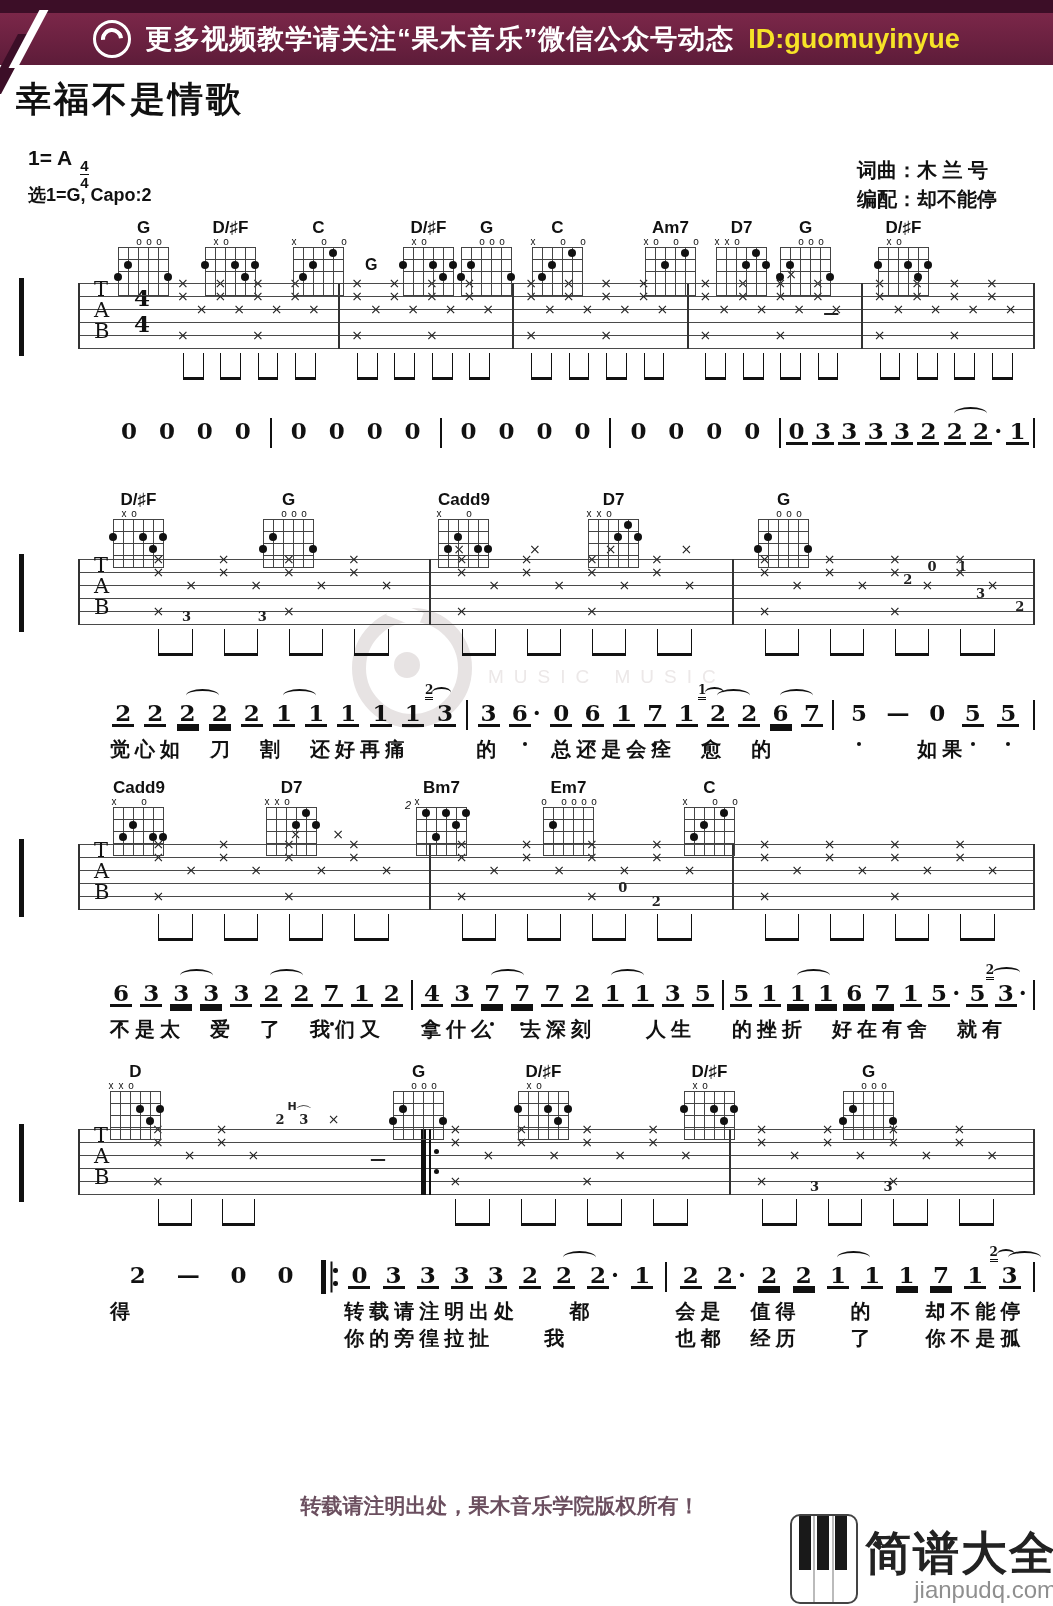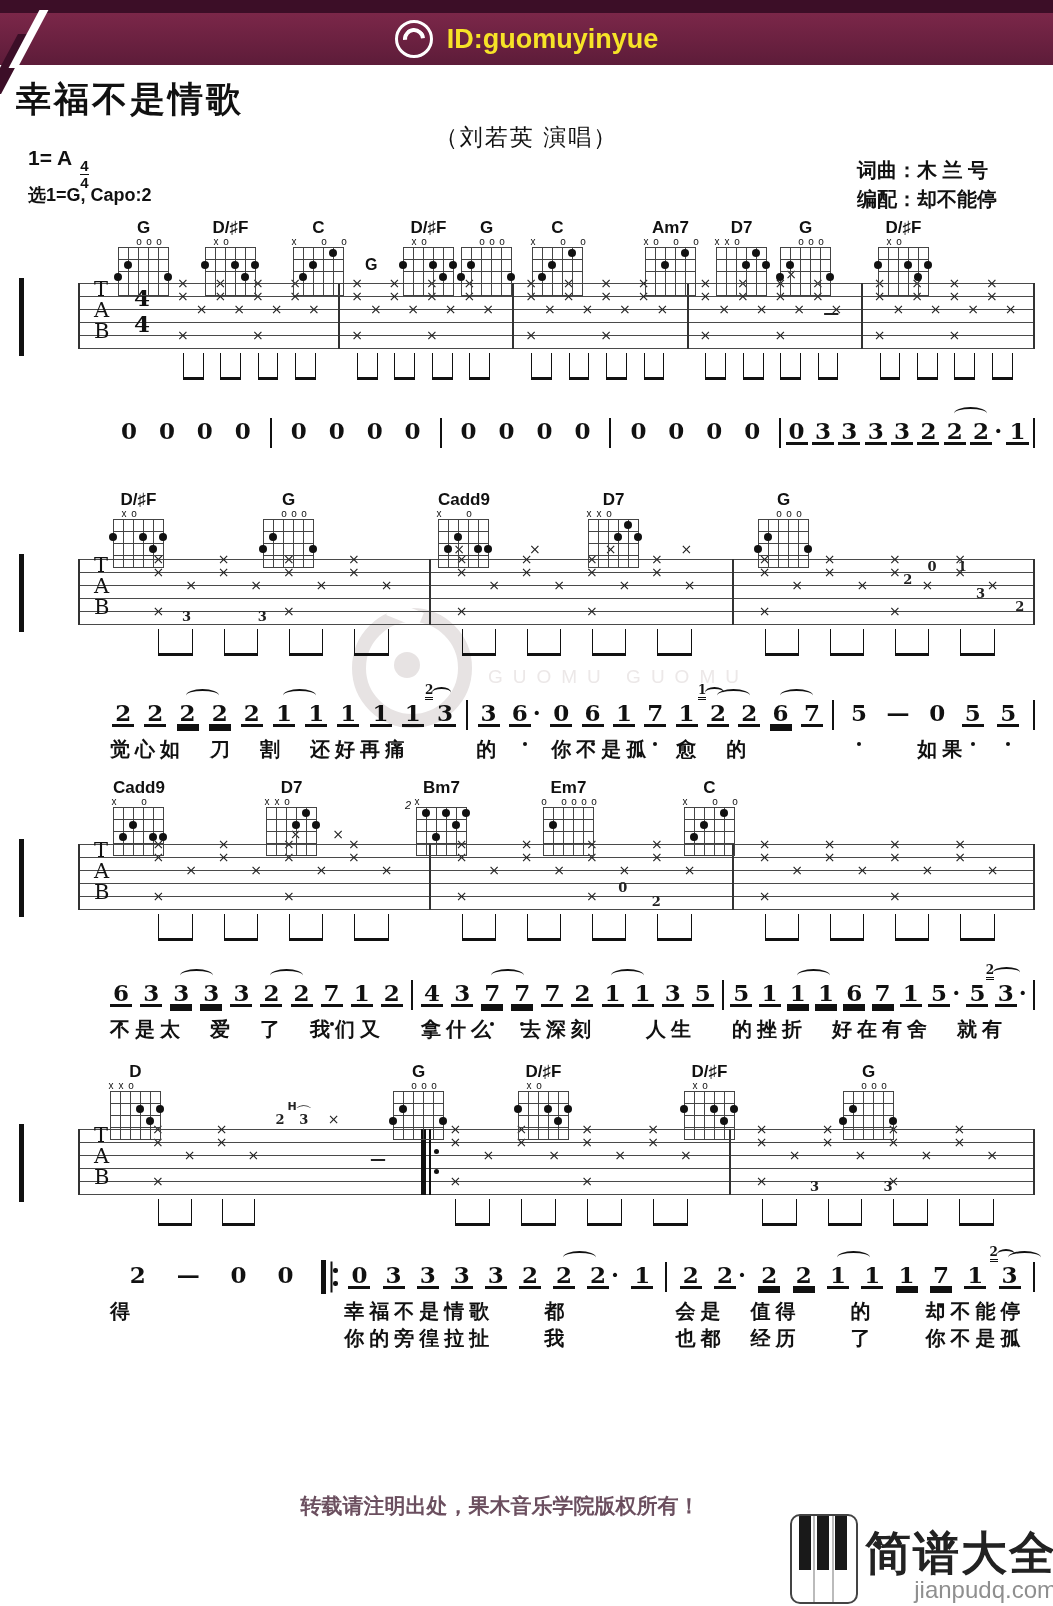--- a/index.html
+++ b/index.html
@@ -104,44 +104,44 @@
   .burl{font-size:24px;color:#8f8f8f;line-height:1.15;}
 </style>
 </head>
 <body>
 
 <div class="page">
 
   <div class="topstrip"></div>
   <div class="banner">
     <span class="swirl"></span>
+    <span class="banner-txt">更多视频教学请关注“果木音乐”微信公众号动态</span>
     <span class="banner-id">ID:guomuyinyue</span>
   </div>
   <div class="wedge"></div>
   <div class="stripe"></div>
 
   <div class="title">幸福不是情歌</div>
-  <div class="subtitle">（刘若英 演唱）</div>
 
   <div class="keyline">
     <span>1= A</span><span class="frac">
         <span>4</span>
         <span class="fb">4</span>
       </span>
   </div>
   <div class="capoline">选1=G, Capo:2</div>
   <div class="credits">
     <div>词曲：木 兰 号</div>
     <div>编配：却不能停</div>
   </div>
 
   <div class="wm">
     <div class="wmc"></div>
     <div class="wmtw">
-      <div class="wme">GUOMU GUOMU</div>
+      <div class="wme">MUSIC MUSIC</div>
     </div>
   </div>
 
   <div id="score">
       <div class="bracket" style="top: 278px; height: 78px;"></div>
       <div class="chord" style="left: 118px; top: 218px;">
         <div class="cname">G</div>
         <div class="cmark">
           <div class="cm" style="left: 16px;">o</div>
           <div class="cm" style="left: 26px;">o</div>
@@ -609,21 +609,21 @@
             <div class="tok u1"><div class="digit" style="display: inline-block;">0</div></div>
             <div class="tok u1"><div class="digit" style="display: inline-block;">6</div><div class="bd"></div></div>
             <div class="tok u1"><div class="digit" style="display: inline-block;">1</div></div>
             <div class="tok u1"><div class="digit" style="display: inline-block;">7</div><div class="bd"></div></div>
             <div class="tok u1"><div class="digit" style="display: inline-block;">1</div></div>
             <div class="tok u1"><div class="grace">1</div><div class="garc"></div><div class="digit" style="display: inline-block;">2</div><div class="tarc"></div></div>
             <div class="tok u1"><div class="digit" style="display: inline-block;">2</div></div>
             <div class="tok u2"><div class="digit" style="display: inline-block;">6</div><div class="tarc"></div></div>
             <div class="tok u1"><div class="digit" style="display: inline-block;">7</div></div>
           </div>
-          <div class="lyr">的　　你不是孤　愈　的</div>
+          <div class="lyr">的　　总还是会痊　愈　的</div>
         </div>
         <div class="bardiv"></div>
         <div class="nm" style="flex: 6 1 0%;">
           <div class="tokrow">
             <div class="tok"><div class="digit" style="display: inline-block;">5</div><div class="bd"></div></div>
             <div class="tok"><div class="digit" style="display: inline-block;">—</div></div>
             <div class="tok"><div class="digit" style="display: inline-block;">0</div></div>
             <div class="tok u1"><div class="digit" style="display: inline-block;">5</div><div class="bd"></div></div>
             <div class="tok u1"><div class="digit" style="display: inline-block;">5</div><div class="bd"></div></div>
           </div>
@@ -975,21 +975,21 @@
             <div class="tok u1"><div class="digit" style="display: inline-block;">0</div></div>
             <div class="tok u1"><div class="digit" style="display: inline-block;">3</div></div>
             <div class="tok u1"><div class="digit" style="display: inline-block;">3</div></div>
             <div class="tok u1"><div class="digit" style="display: inline-block;">3</div></div>
             <div class="tok u1"><div class="digit" style="display: inline-block;">3</div></div>
             <div class="tok u1"><div class="digit" style="display: inline-block;">2</div></div>
             <div class="tok u1"><div class="digit" style="display: inline-block;">2</div><div class="tarc"></div></div>
             <div class="tok u1"><div class="digit" style="display: inline-block;">2</div><div class="aug" style="display: inline;">·</div></div>
             <div class="tok u1"><div class="digit" style="display: inline-block;">1</div></div>
           </div>
-          <div class="lyr">幸福不是情歌　　都</div>
+          <div class="lyr">转载请注明出处　　都</div>
           <div class="lyr2">你的旁徨拉扯　　我</div>
         </div>
         <div class="bardiv"></div>
         <div class="nm" style="flex: 10 1 0%;">
           <div class="tokrow">
             <div class="tok u1"><div class="digit" style="display: inline-block;">2</div></div>
             <div class="tok u1"><div class="digit" style="display: inline-block;">2</div><div class="aug" style="display: inline;">·</div></div>
             <div class="tok u2"><div class="digit" style="display: inline-block;">2</div></div>
             <div class="tok u2"><div class="digit" style="display: inline-block;">2</div></div>
             <div class="tok u1"><div class="digit" style="display: inline-block;">1</div><div class="tarc"></div></div>

